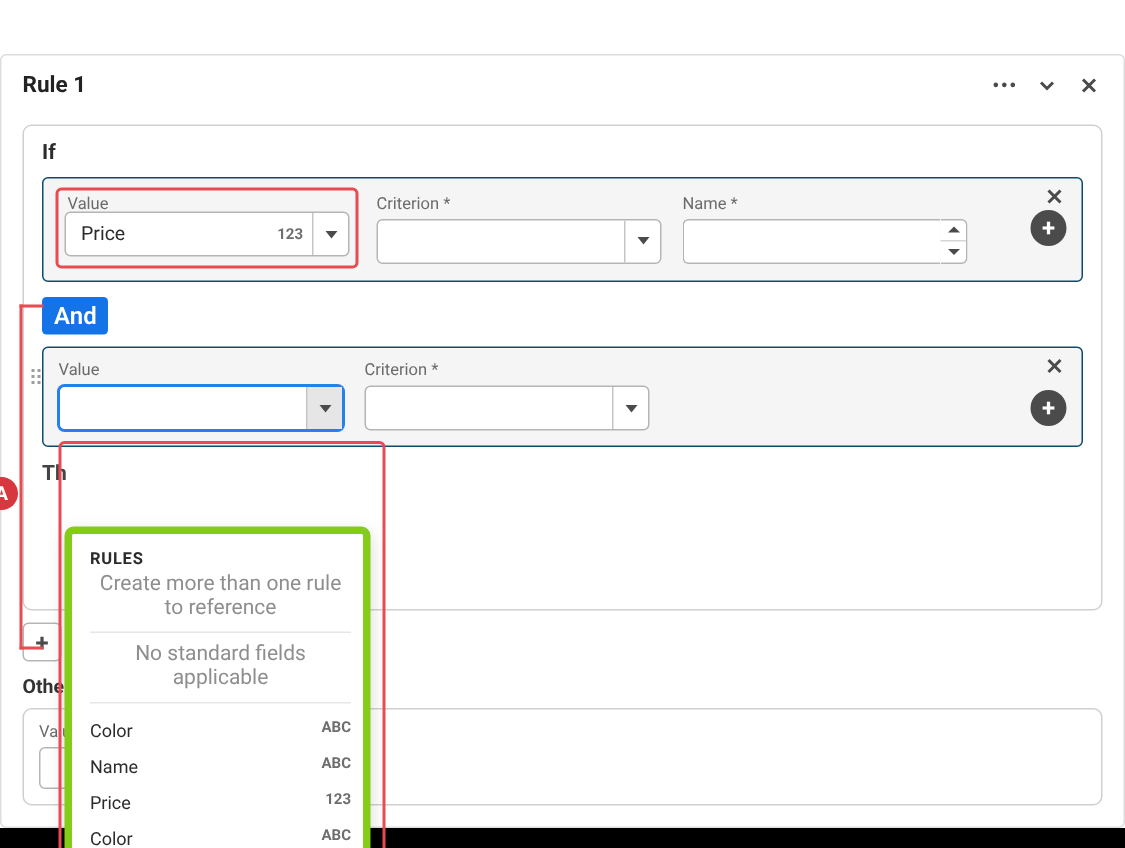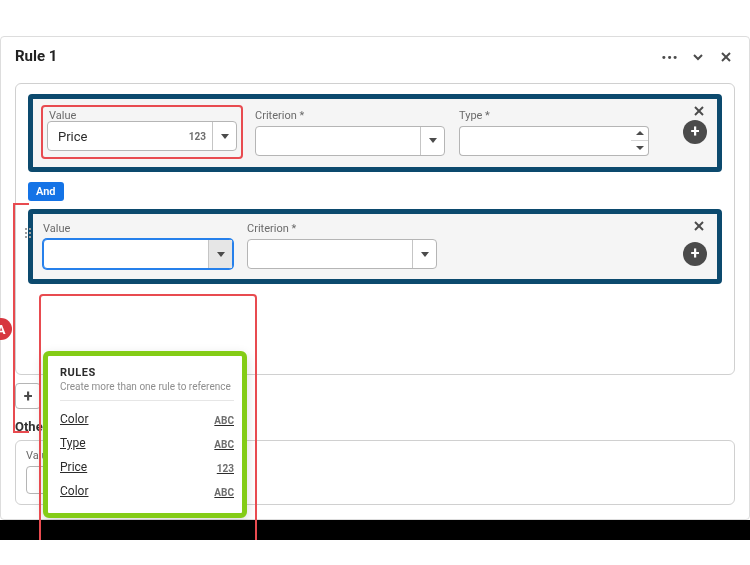--- a/index.html
+++ b/index.html
@@ -76,21 +76,21 @@
     right: 10px;
     width:14px; height:14px; cursor:pointer; color:#4b4b4b;
   }
   .if-label {
     font-weight: 700;
     font-size: 14px;
     margin-bottom: 8px;
   }
   .condition-block {
     background: #f5f5f5;
-    border: 5px solid #0c4a6e;
+    border: 1px solid #0c4a6e;
     border-radius: 4px;
     padding: 8px 10px 10px 10px;
     position: relative;
     margin-bottom: 8px;
   }
   .labels-row {
     display: flex;
     font-size: 11px;
     color: #6b6b6b;
     margin-bottom: 4px;
@@ -153,21 +153,21 @@
     content:""; position:absolute; background:#fff;
   }
   .plus-circle { position:relative; color:#fff; font-weight:700;}
   .plus-circle span{
     color:#fff; font-size:16px; line-height:0;
   }
   .and-pill {
     display:inline-block;
     background:#1473e6;
     color:#fff;
-    font-size:11px;
+    font-size:16px;
     font-weight:600;
     padding:3px 8px;
     border-radius:3px;
     margin: 2px 0 8px 0;
     cursor:pointer;
   }
   .drag-handle {
     position:absolute; left:-8px; top:14px;
     width:10px;
     display:grid; grid-template-columns:repeat(2,2px); grid-auto-rows:2px; gap:2px;
@@ -205,26 +205,26 @@
     padding: 8px 8px 10px 12px;
     font-size:12px;
     z-index:10;
   }
   .dropdown-panel .section-title {
     font-size:11px; font-weight:700; letter-spacing:0.5px; color:#2c2c2c;
     margin-top:8px;
   }
   .dropdown-panel .section-title:first-child { margin-top:2px; }
   .dropdown-panel .section-sub {
-    font-size:10px; color:#8e8e8e; margin: 2px 0 6px 0;
-    border-bottom:1px solid #e6e6e6; padding-bottom:8px;
+    font-size:14px; color:#8e8e8e; margin: 2px 0 6px 0;
+    border-bottom:1px solid #e6e6e6; padding-bottom:8px;text-align:center;
   }
   .opt-row {
-    display:flex; justify-content:space-between; align-items:flex-end;
-    padding: 5px 0; cursor:pointer; color:#2c2c2c;text-decoration:underline;
+    display:flex; justify-content:space-between; align-items:flex-start;
+    padding: 5px 0; cursor:pointer; color:#2c2c2c;
   }
   .opt-row .type-badge {
     font-size:10px; font-weight:700; color:#6e6e6e;
   }
   .annotation-a {
     position:absolute;
     left: 0px;
     top: 245px;
     width:22px; height:22px;
     background:#d7373f;
@@ -311,20 +311,21 @@
       </span>
     </div>
   </div>
 
   <div class="body-area">
 
     <div class="annotation-bracket"></div>
     <div class="annotation-a">A</div>
 
     <div class="if-card">
+      <div class="if-label">If</div>
 
       
       <div class="condition-block">
         <span class="row-close" style="top:6px;">
           <svg width="12" height="12" viewBox="0 0 12 12" stroke="#4b4b4b" stroke-width="2">
                 <line x1="2" y1="2" x2="10" y2="10"></line>
                 <line x1="10" y1="2" x2="2" y2="10"></line>
               </svg>
         </span>
 
@@ -345,21 +346,21 @@
             <div style="font-size:11px;color:#6b6b6b;margin-bottom:4px;">Criterion *</div>
             <div class="combo">
               <span class="text"></span>
               <div class="caret-box">
                     <span class="caret-down"></span>
                   </div>
             </div>
           </div>
 
           <div style="flex:0 0 190px;">
-            <div style="font-size:11px;color:#6b6b6b;margin-bottom:4px;">Type *</div>
+            <div style="font-size:11px;color:#6b6b6b;margin-bottom:4px;">Name *</div>
             <div style="display:flex;">
               <div class="value-input"></div>
               <div class="stepper">
                 <div class="sep">
                       <span class="caret-up" style="border-bottom-width:4px;"></span>
                     </div>
                 <div>
                       <span class="caret-down" style="border-top-width:4px;"></span>
                     </div>
               </div>
@@ -408,20 +409,21 @@
                   <span class="caret-down"></span>
                 </div>
           </div>
           <div style="flex:1"></div>
           <div class="plus-circle">
                 <span>+</span>
               </div>
         </div>
       </div>
 
+      <div class="th-label">Th</div>
 
       <div style="height:70px;"></div>
     </div>
 
     <div class="below-row">
       <span class="mini-btn">+</span>
       <span style="color:#2c2c2c;">A</span>
     </div>
 
     <div class="other-label">Other</div>
@@ -432,27 +434,28 @@
         <div class="caret-box">
               <span class="caret-down"></span>
             </div>
       </div>
     </div>
 
     <div class="dropdown-panel">
       <div class="section-title">RULES</div>
       <div class="section-sub">Create more than one rule to reference</div>
 
+      <div class="section-sub">No standard fields applicable</div>
 
       <div class="opt-row">
         <span>Color</span>
         <span class="type-badge">ABC</span>
       </div>
       <div class="opt-row">
-        <span>Type</span>
+        <span>Name</span>
         <span class="type-badge">ABC</span>
       </div>
       <div class="opt-row">
         <span>Price</span>
         <span class="type-badge">123</span>
       </div>
       <div class="opt-row">
         <span>Color</span>
         <span class="type-badge">ABC</span>
       </div>

